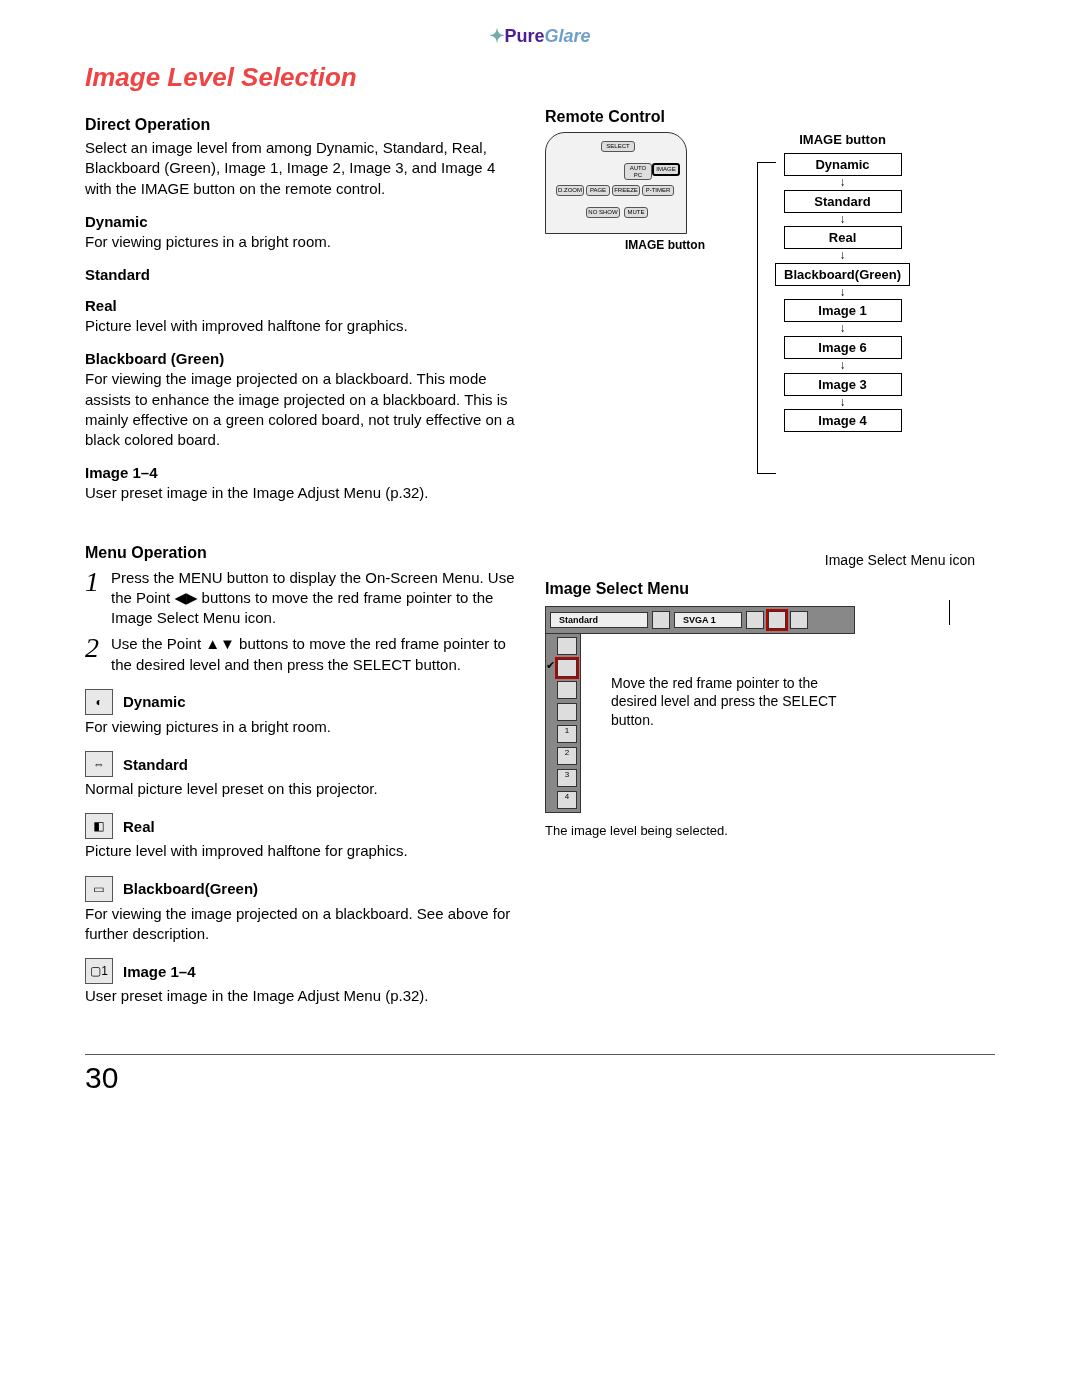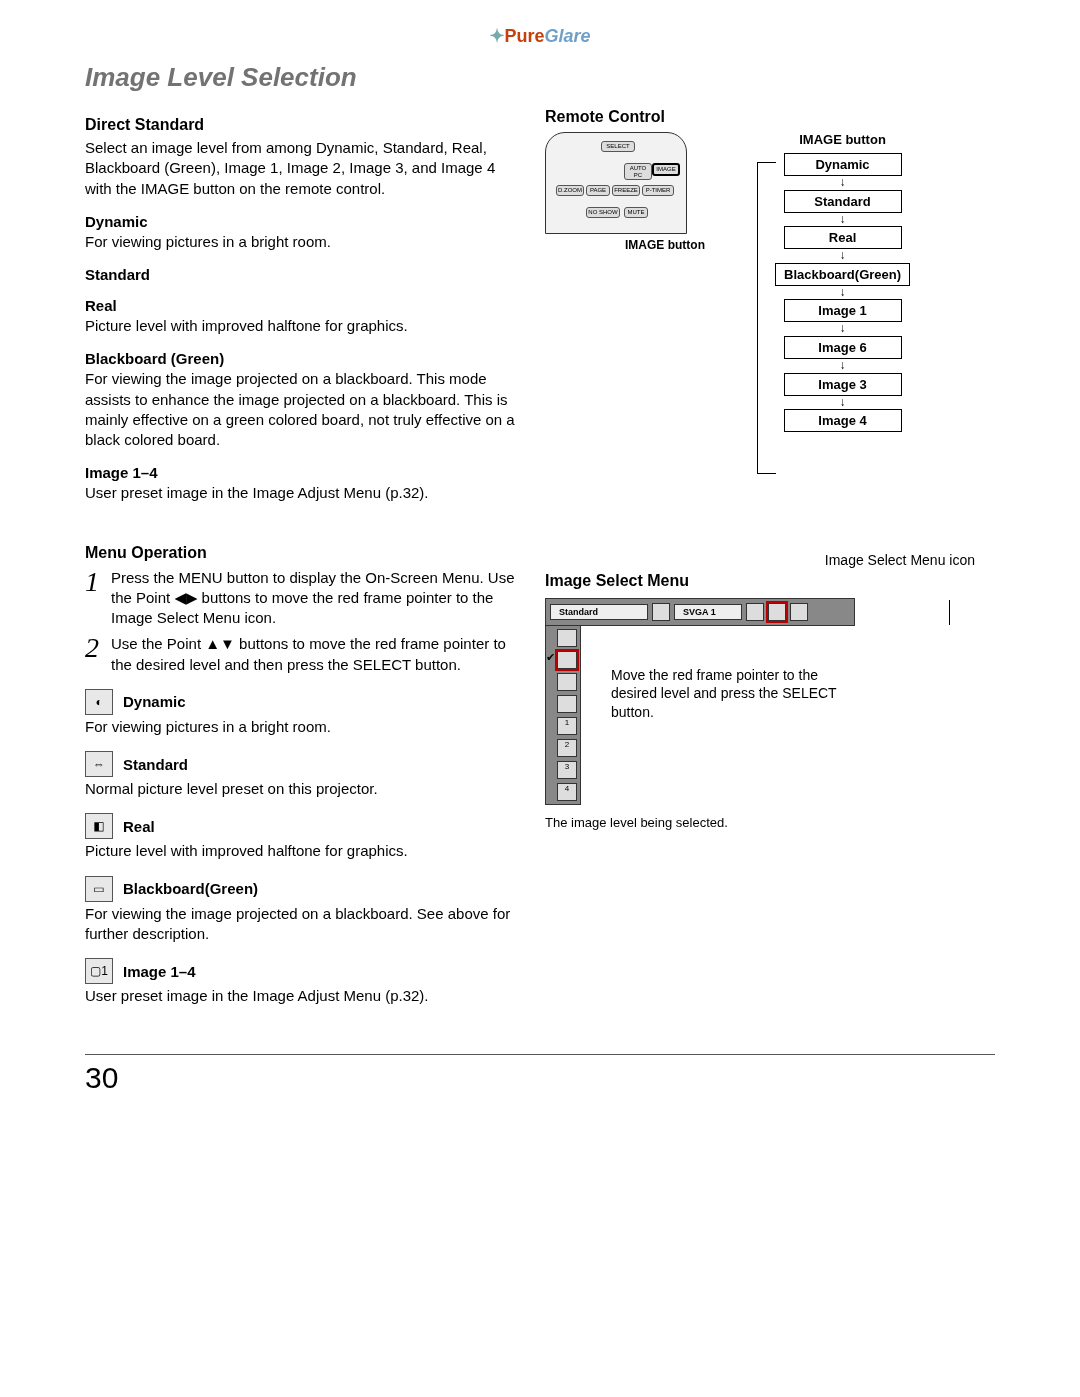--- a/index.html
+++ b/index.html
@@ -13,36 +13,36 @@
   .page {
     padding: 20px 85px 20px 85px;
     position: relative;
   }
   .header-logo {
     text-align: center;
     font-size: 18px;
     margin: 5px 0 15px 0;
     font-weight: bold;
   }
-  .header-logo .pure { color: #c2410c; }
+  .header-logo .pure { color: #4c1d95; }
   .header-logo .glare { color: #6fa0c9; font-style: italic;}
   .section-header {
     font-style: italic;
     font-weight: bold;
     font-size: 24px;
     color: #444;
     border-bottom: 1px solid #666;
     padding-bottom: 2px;
     margin-bottom: 25px;
   }
   .page-title {
     font-style: italic;
     font-weight: bold;
     font-size: 26px;
-    color: #737373;
+    color: #ef4444;
     margin-bottom: 15px;
   }
   .cols {
     display: flex;
     gap: 20px;
   }
   .left-col {
     flex: 0 0 440px;
   }
   .right-col {
@@ -267,21 +267,21 @@
   <div class="header-logo">
     <span style="color:#7aa;">✦</span><span class="pure">Pure</span><span class="glare">Glare</span>
   </div>
 
 
   <div class="page-title">Image Level Selection</div>
 
   <div class="cols">
 
     <div class="left-col">
-      <div class="subhead">Direct Standard</div>
+      <div class="subhead">Direct Operation</div>
       <div class="body-text">Select an image level from among Dynamic, Standard, Real, Blackboard (Green), Image 1, Image 2, Image 3, and Image 4 with the IMAGE button on the remote control.</div>
 
       <div class="def-title">Dynamic</div>
       <div class="body-text">For viewing pictures in a bright room.</div>
 
       <div class="def-title">Standard</div>
 
       <div class="def-title">Real</div>
       <div class="body-text">Picture level with improved halftone for graphics.</div>
 
@@ -369,21 +369,21 @@
           <div class="flow-arrow">↓</div>
           <div class="flow-box">Image 3</div>
           <div class="flow-arrow">↓</div>
           <div class="flow-box">Image 4</div>
         </div>
       </div>
 
       <div style="margin-top:120px;">
         <div class="img-select-icon-label">Image Select Menu icon</div>
         <div class="line-connector" style="right:45px; top:492px;"></div>
-        <div class="remote-head" style="margin-top:4px;">Image Select Menu</div>
+        <div class="remote-head" style="margin-top:12px;">Image Select Menu</div>
 
         <div class="menu-screenshot">
           <div class="menu-bar">
             <div class="menu-chip" style="min-width:80px;">Standard</div>
             <div class="menu-small-icon"></div>
             <div class="menu-chip" style="min-width:50px;">SVGA 1</div>
             <div class="menu-small-icon"></div>
             <div class="menu-small-icon" style="outline:2px solid #b00;"></div>
             <div class="menu-small-icon"></div>
           </div>

